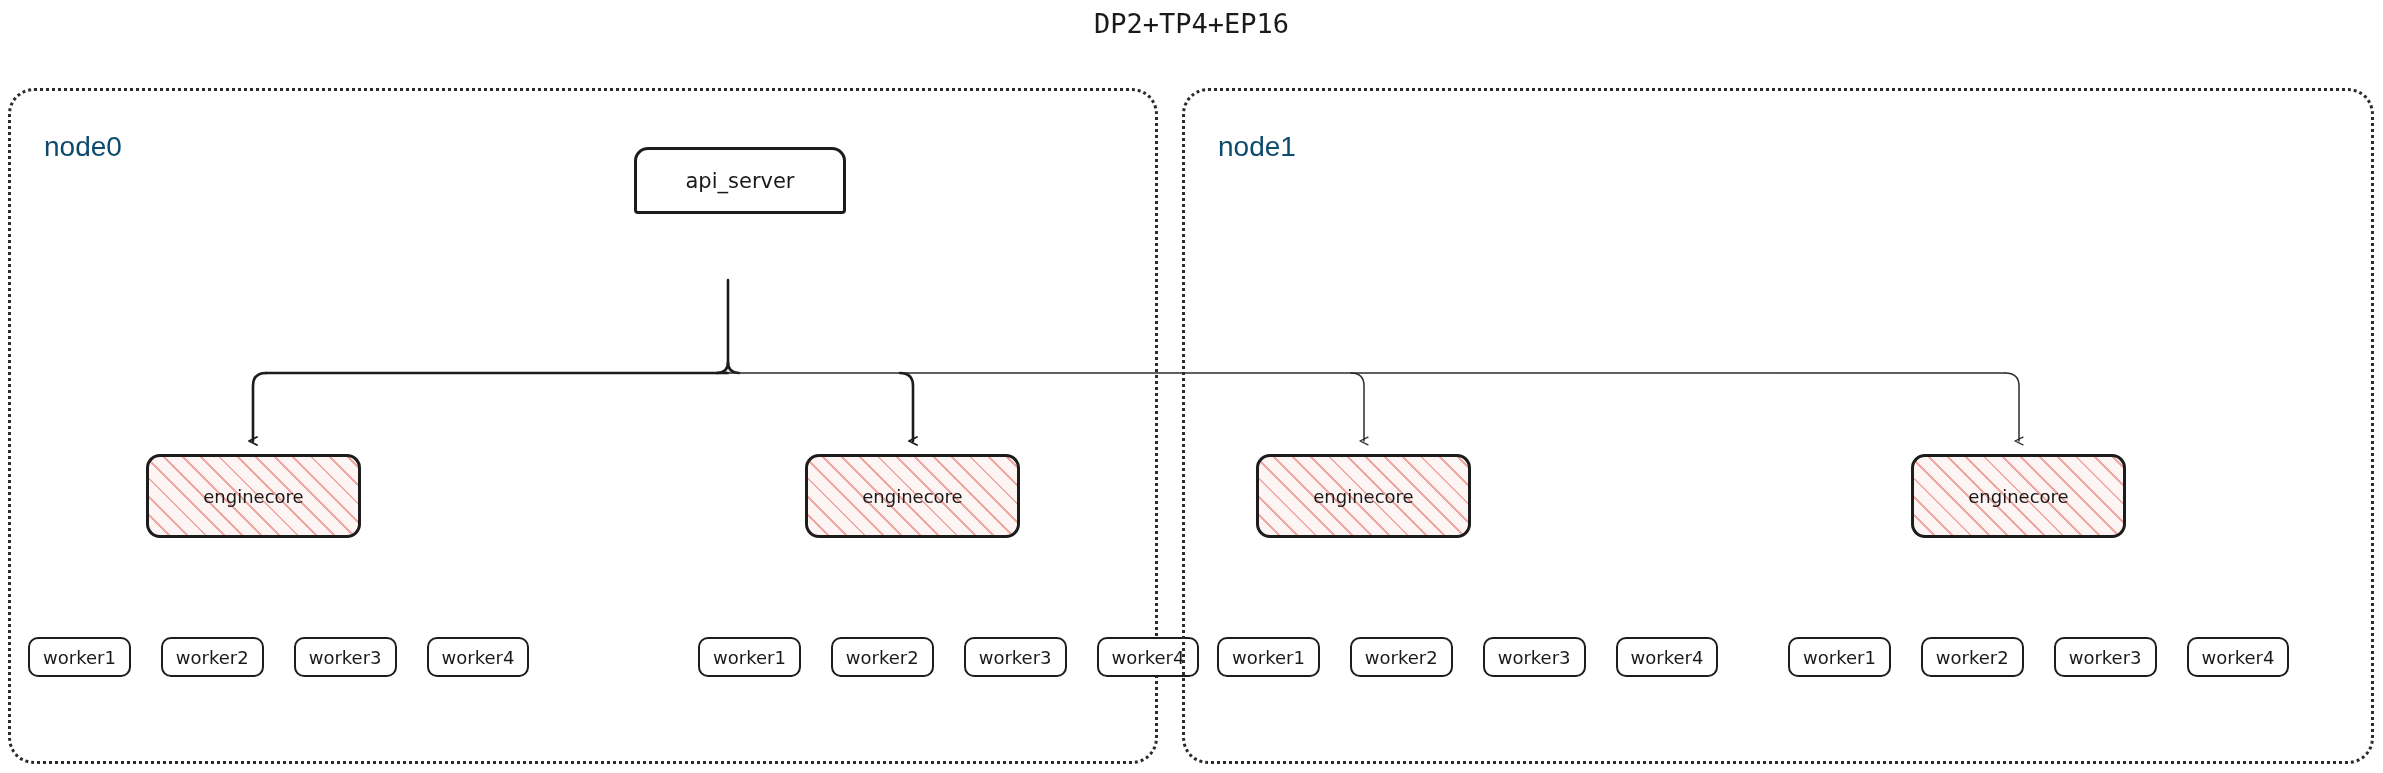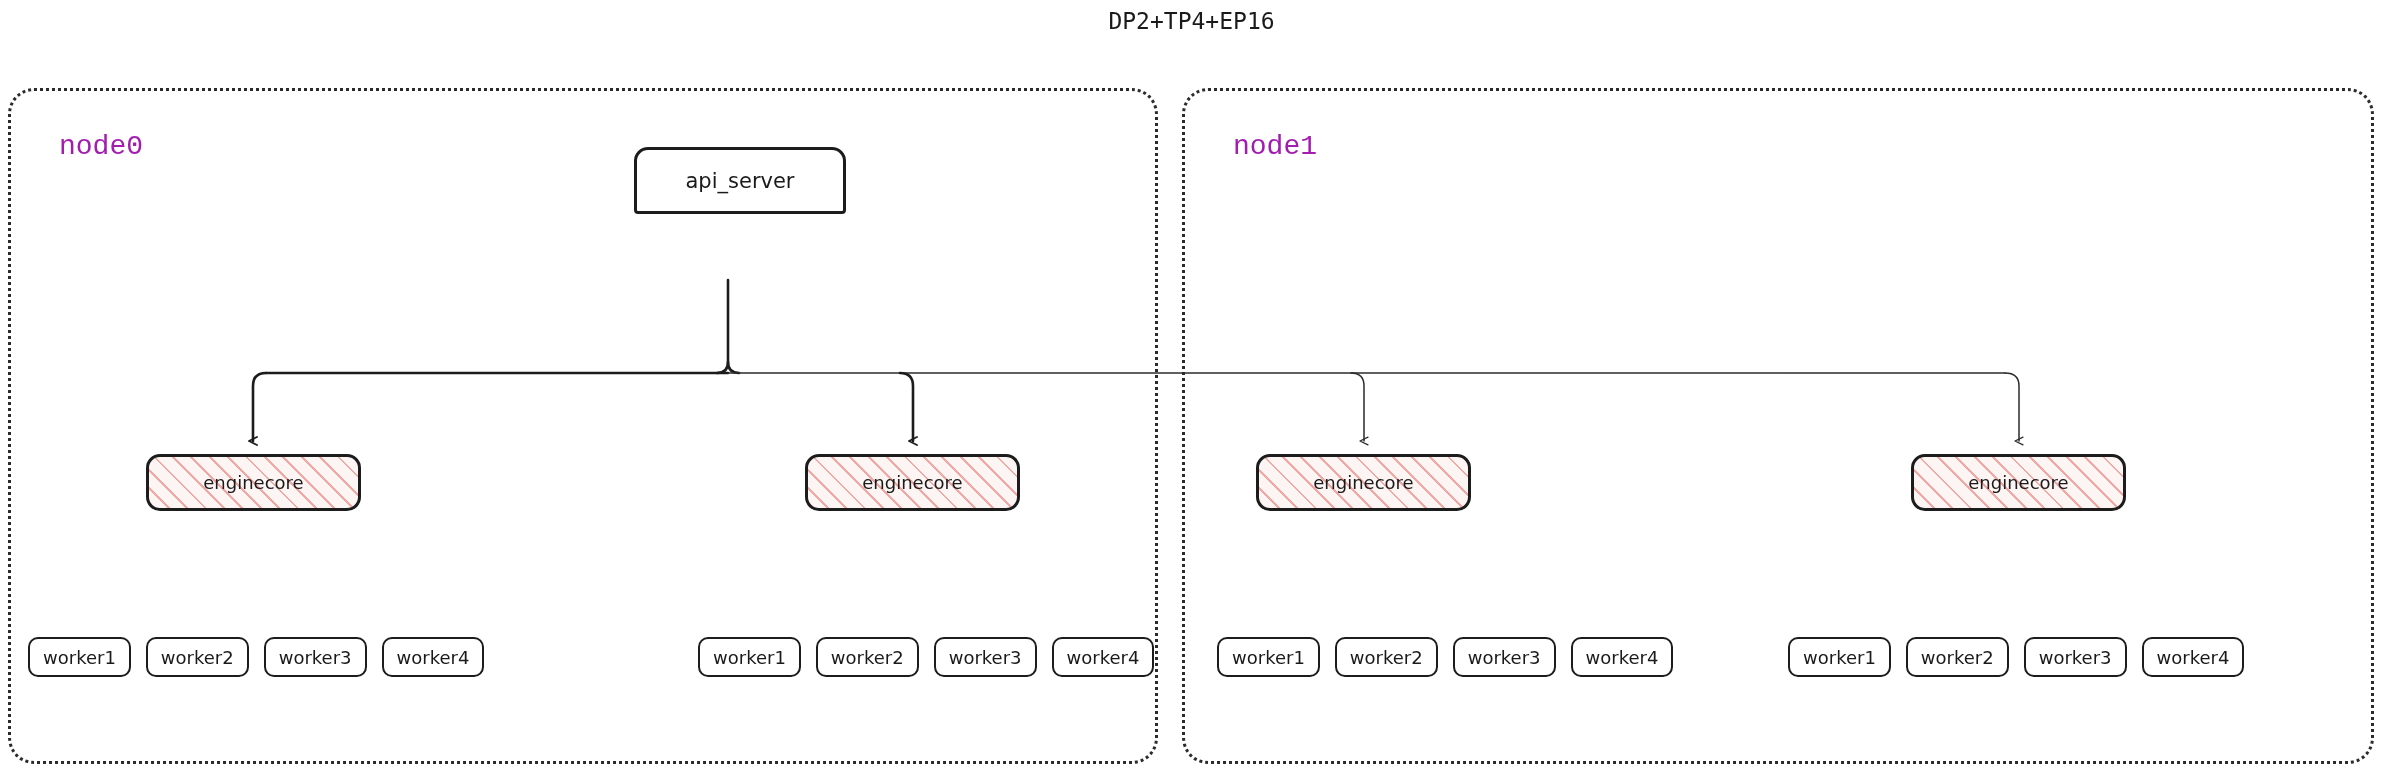--- a/index.html
+++ b/index.html
@@ -22,44 +22,43 @@
   }
 
   
   .diagram-title {
     position: absolute;
     left: 0;
     top: 8px;
     width: 2383px;
     text-align: center;
     font-family: "DejaVu Sans Mono", "Liberation Mono", monospace;
-    font-size: 23px;
+    font-size: 27px;
     color: #1a1a1a;
     letter-spacing: 0px;
     white-space: nowrap;
   }
 
   
   .node-box {
     position: absolute;
     border: 3px dotted #2b2b2b;
     border-radius: 26px;
     background: transparent;
     box-sizing: border-box;
   }
   #node0-box { left: 8px;    top: 88px; width: 1150px; height: 676px; }
   #node1-box { left: 1182px; top: 88px; width: 1192px; height: 676px; }
 
   .node-label {
     position: absolute;
-    font-family: Liberation Mono, monospace;
+    font-family: Liberation Sans, sans-serif;
     font-size: 28px;
-    color: #a21caf;
+    color: #0c4a6e;
     white-space: nowrap;
-    margin-left: 15px;
   }
   #node0-label { left: 44px;   top: 131px; }
   #node1-label { left: 1218px; top: 131px; }
 
   
   .gbox {
     position: absolute;
     box-sizing: border-box;
     border: 3px solid #1c1c1c;
     display: flex;
@@ -87,21 +86,21 @@
       rgba(120, 205, 140, 0.95) 0px,
       rgba(120, 205, 140, 0.95) 2px,
       rgba(255,255,255,0) 2px,
       rgba(255,255,255,0) 13px
     );
   }
 
   
   .enginecore-box {
     width: 215px;
-    height: 57px;
+    height: 84px;
     border-radius: 14px;
     font-size: 18px;
     background-color: #fdf4f4;
     background-image: repeating-linear-gradient(
       45deg,
       rgba(240, 160, 155, 0.9) 0px,
       rgba(240, 160, 155, 0.9) 2px,
       rgba(255,255,255,0) 2px,
       rgba(255,255,255,0) 13px
     );
@@ -116,21 +115,21 @@
     height: 40px;
     border-radius: 10px;
     font-size: 18px;
     padding: 0 13px;
     border-width: 2.5px;
   }
 
   .worker-group {
     position: absolute;
     display: flex;
-    gap: 15px;
+    gap: 30px;
     top: 637px;
   }
   #worker-group-0 { left: 28px;   }
   #worker-group-1 { left: 698px;  }
   #worker-group-2 { left: 1217px; }
   #worker-group-3 { left: 1788px; }
 
   
   #connectors {
     position: absolute;

